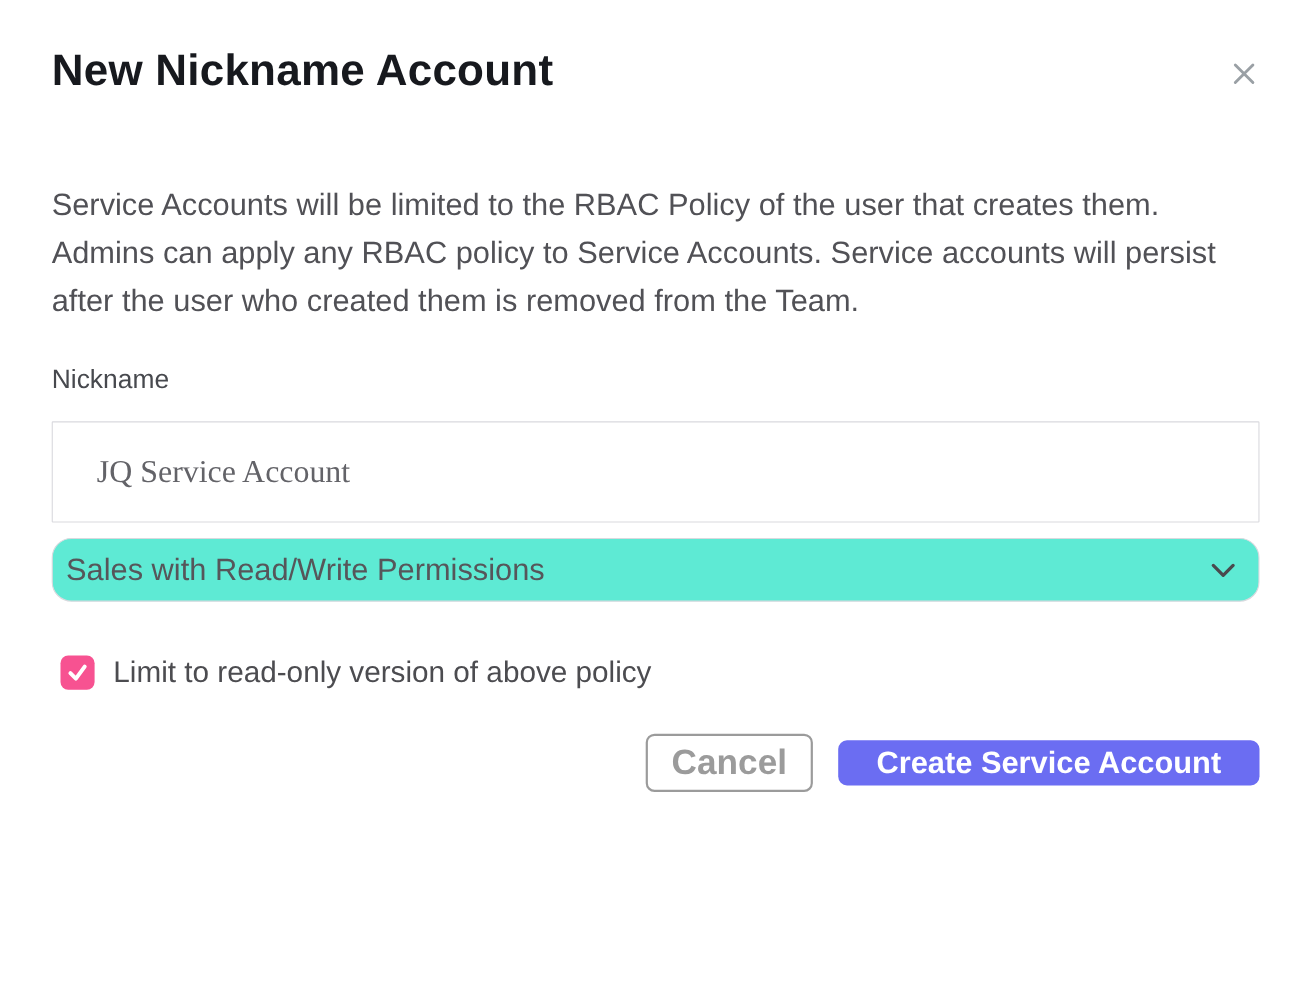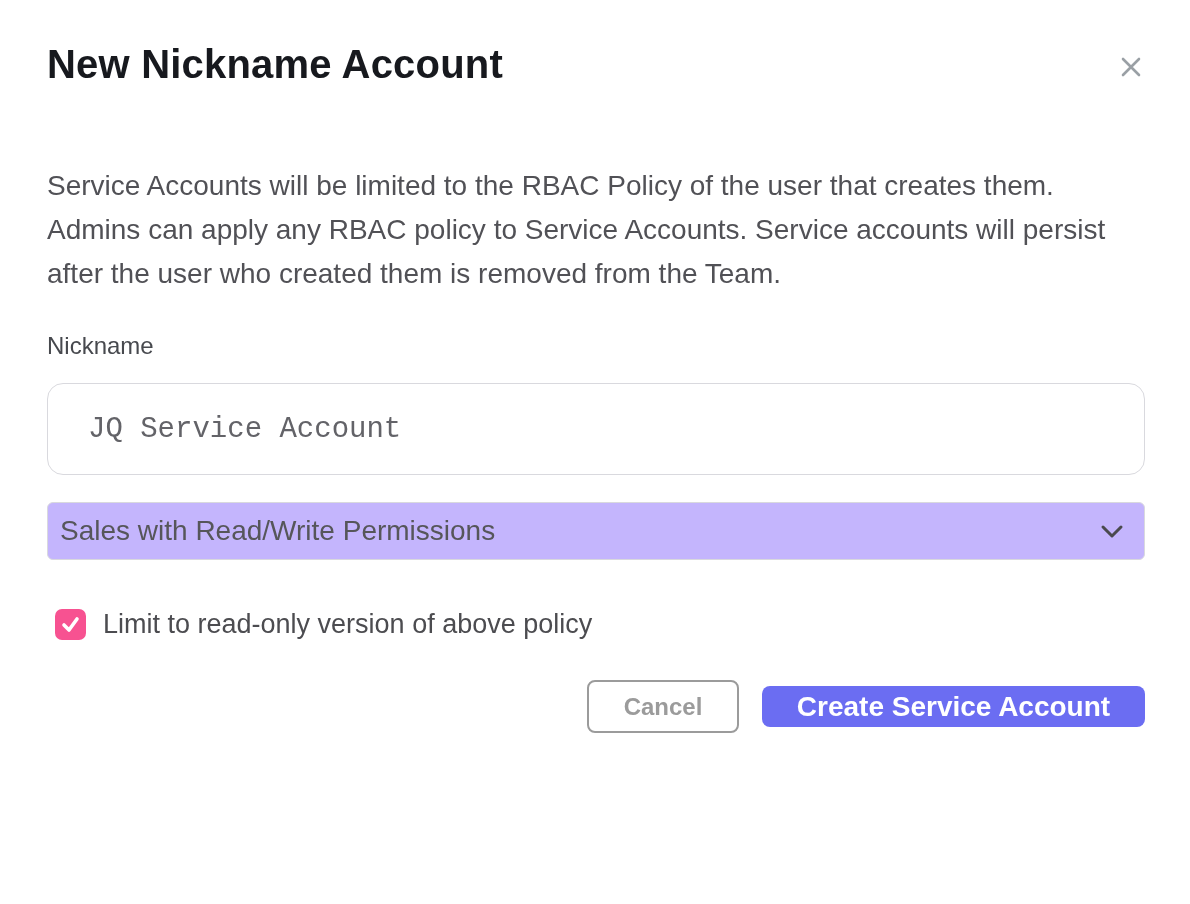--- a/index.html
+++ b/index.html
@@ -53,36 +53,36 @@
     line-height: 28px;
     font-weight: 400;
     color: #47494e;
   }
   .text-input {
     display: block;
     margin-top: 23px;
     width: 1098px;
     height: 92px;
     border: 1px solid #d9d9de;
-    border-radius: 16px;
+    border-radius: 1px;
     padding: 0 40px;
-    font-family: Liberation Mono, monospace;
+    font-family: Liberation Serif, serif;
     font-size: 29px;
     color: #636368;
     background: #fff;
     outline: none;
   }
   .rbac-label { margin-top: 42px; }
   .select-box {
-    margin-top: 27px;
+    margin-top: 14px;
     width: 1098px;
     height: 58px;
     border: 1px solid #d9d9de;
-    border-radius: 6px;
-    background: #c4b5fd;
+    border-radius: 18px;
+    background: #5eead4;
     display: flex;
     align-items: center;
     justify-content: space-between;
     padding: 0 20px 0 12px;
     cursor: pointer;
   }
   .select-value {
     font-size: 28px;
     color: #56565a;
   }
@@ -124,21 +124,21 @@
     display: flex;
     align-items: center;
     justify-content: center;
   }
   .btn-cancel {
     width: 152px;
     height: 53px;
     background: #ffffff;
     border: 2px solid #9b9b9b;
     color: #9b9b9b;
-    font-size: 24px;
+    font-size: 32px;
   }
   .btn-create {
     width: 383px;
     height: 41px;
     background: #6b6df2;
     border: none;
     color: #ffffff;
     font-size: 28px;
   }
 </style>

